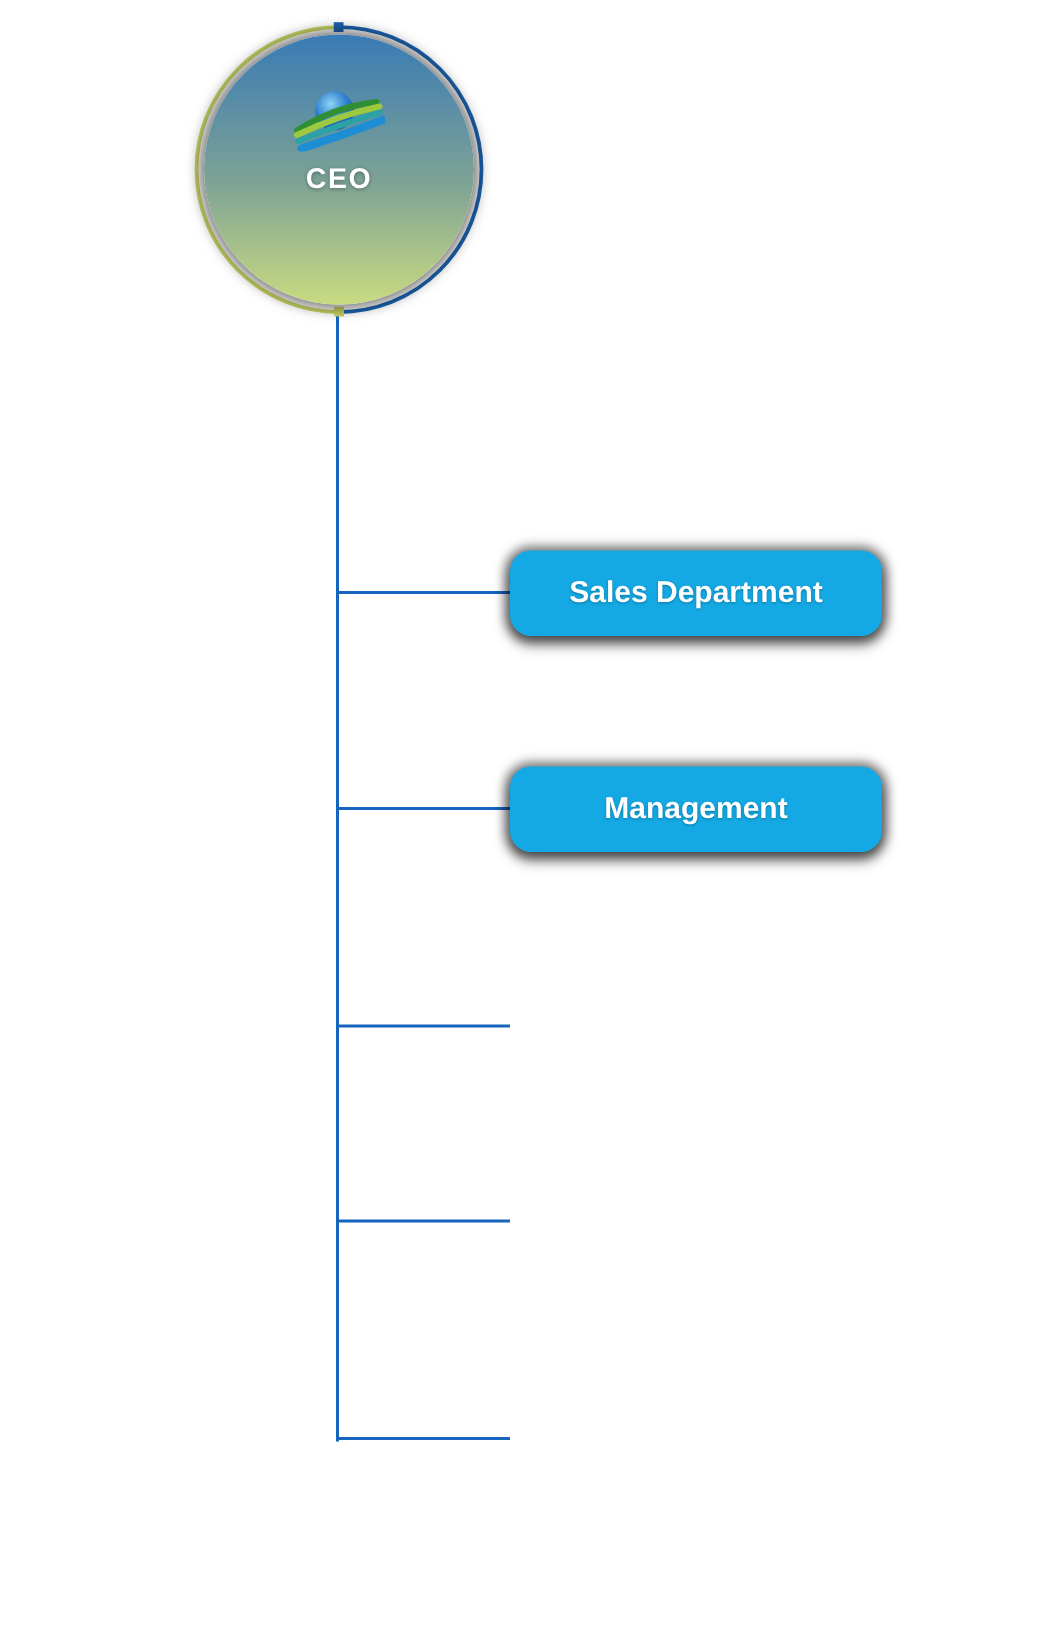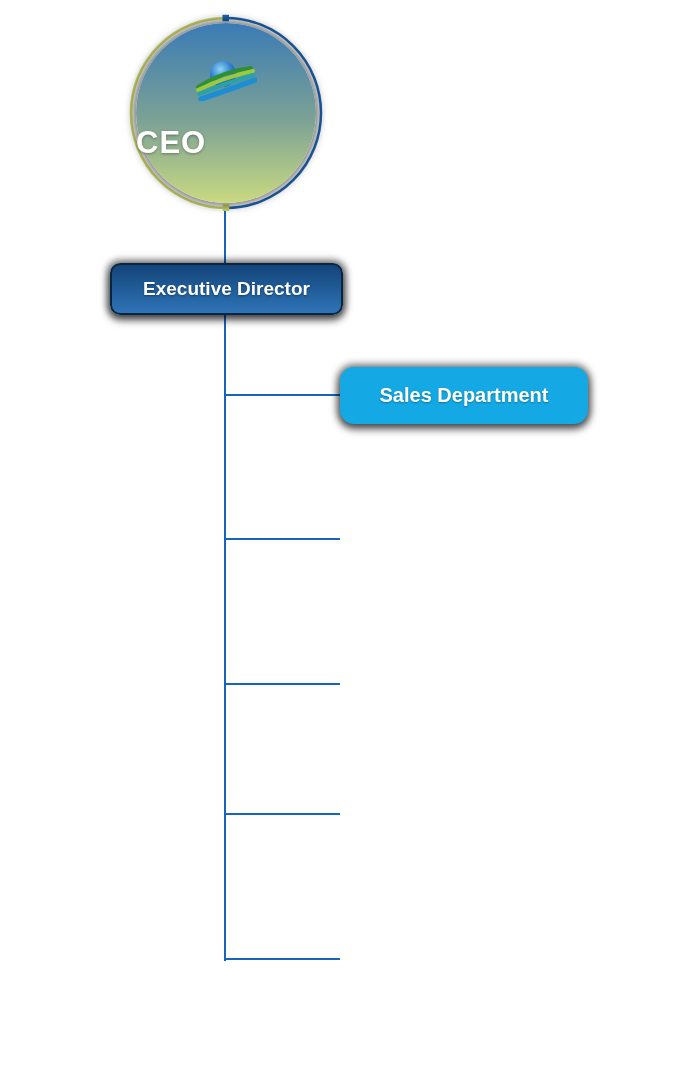--- a/index.html
+++ b/index.html
@@ -20,22 +20,22 @@
   
   .ceo-wrap{position:absolute;left:126px;top:13px;width:200px;height:200px;}
   .ring{position:absolute;left:0;top:0;}
   .ceo-inner{
     position:absolute;left:10px;top:10px;width:180px;height:180px;border-radius:50%;
     background:linear-gradient(180deg,var(--ceo-gradient-top,#3a7bb5) 0%, #7ea395 55%, var(--ceo-gradient-bottom,#c9da80) 100%);
     box-shadow:0 0 9px 3px rgba(0,0,0,.55);
   }
   .logo{position:absolute;left:50%;top:36px;transform:translateX(-50%);}
   .ceo-label{
-    position:absolute;top:102px;width:100%;text-align:left;
-    color:var(--label-text,#fff);font-size:31px;font-weight:bold;letter-spacing:1px;
+    position:absolute;top:86px;width:100%;text-align:center;
+    color:var(--label-text,#fff);font-size:19px;font-weight:bold;letter-spacing:1px;
     text-shadow:0 1px 3px rgba(0,0,0,.35);
   }
   
   .exec{
     position:absolute;left:110px;top:263px;width:233px;height:52px;border-radius:10px;
     background:linear-gradient(180deg,var(--executive-top,#134478) 0%, var(--executive-bottom,#2e74b8) 100%);
     border:2px solid var(--executive-border,#0a2540);box-sizing:border-box;
     display:flex;align-items:center;justify-content:center;
     box-shadow:0 0 7px 3px rgba(0,0,0,.55), 0 5px 9px rgba(0,0,0,.5);
     color:var(--label-text,#fff);font-size:19px;font-weight:bold;
@@ -83,21 +83,21 @@
         <circle cx="28" cy="15" r="13" fill="url(#ballGrad)"></circle>
         <path d="M3 28 Q28 12 56 9" fill="none" stroke-width="4" stroke-linecap="round" style="stroke:var(--logo-band-green,#2f9033)"></path>
         <path d="M3 31 Q30 18 58 12" fill="none" stroke-width="4" stroke-linecap="round" style="stroke:var(--logo-band-light-green,#9cc93e)"></path>
         <path d="M4 35 Q32 24 58 16" fill="none" stroke-width="4" stroke-linecap="round" style="stroke:var(--logo-band-teal,#2ba3a6)"></path>
         <path d="M6 40 Q34 31 60 21" fill="none" stroke-width="5.5" stroke-linecap="round" style="stroke:var(--logo-band-blue,#1e8ed4)"></path>
       </svg>
       <div class="ceo-label">CEO</div>
     </div>
   </div>
 
-  <div class="exec">
-    <span>Executive Director</span>
-  </div>
 
   <div class="dept d1">
     <span>Sales Department</span>
+  </div>
+  <div class="dept d2">
+    <span>Management</span>
   </div>
 
 </div>
 
 </body></html>

